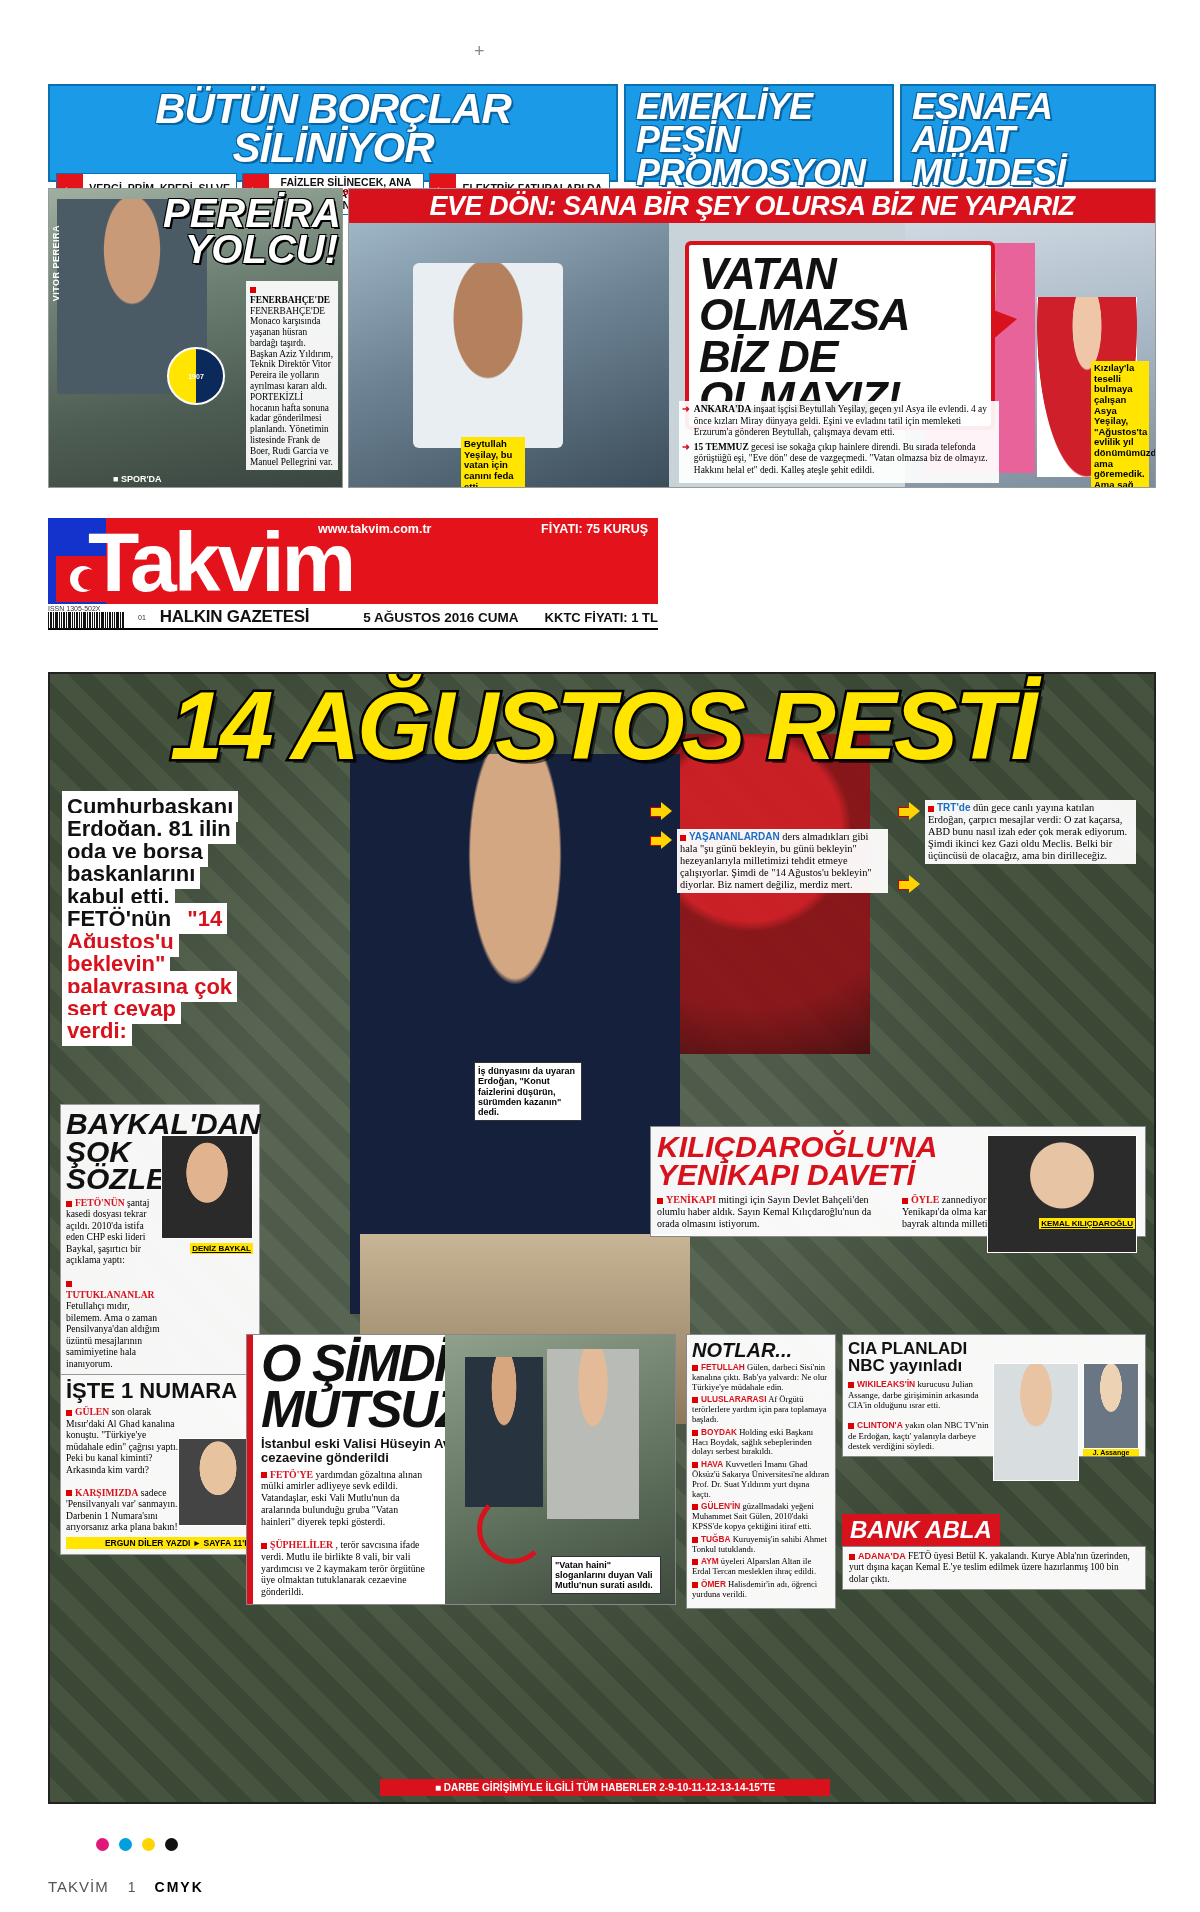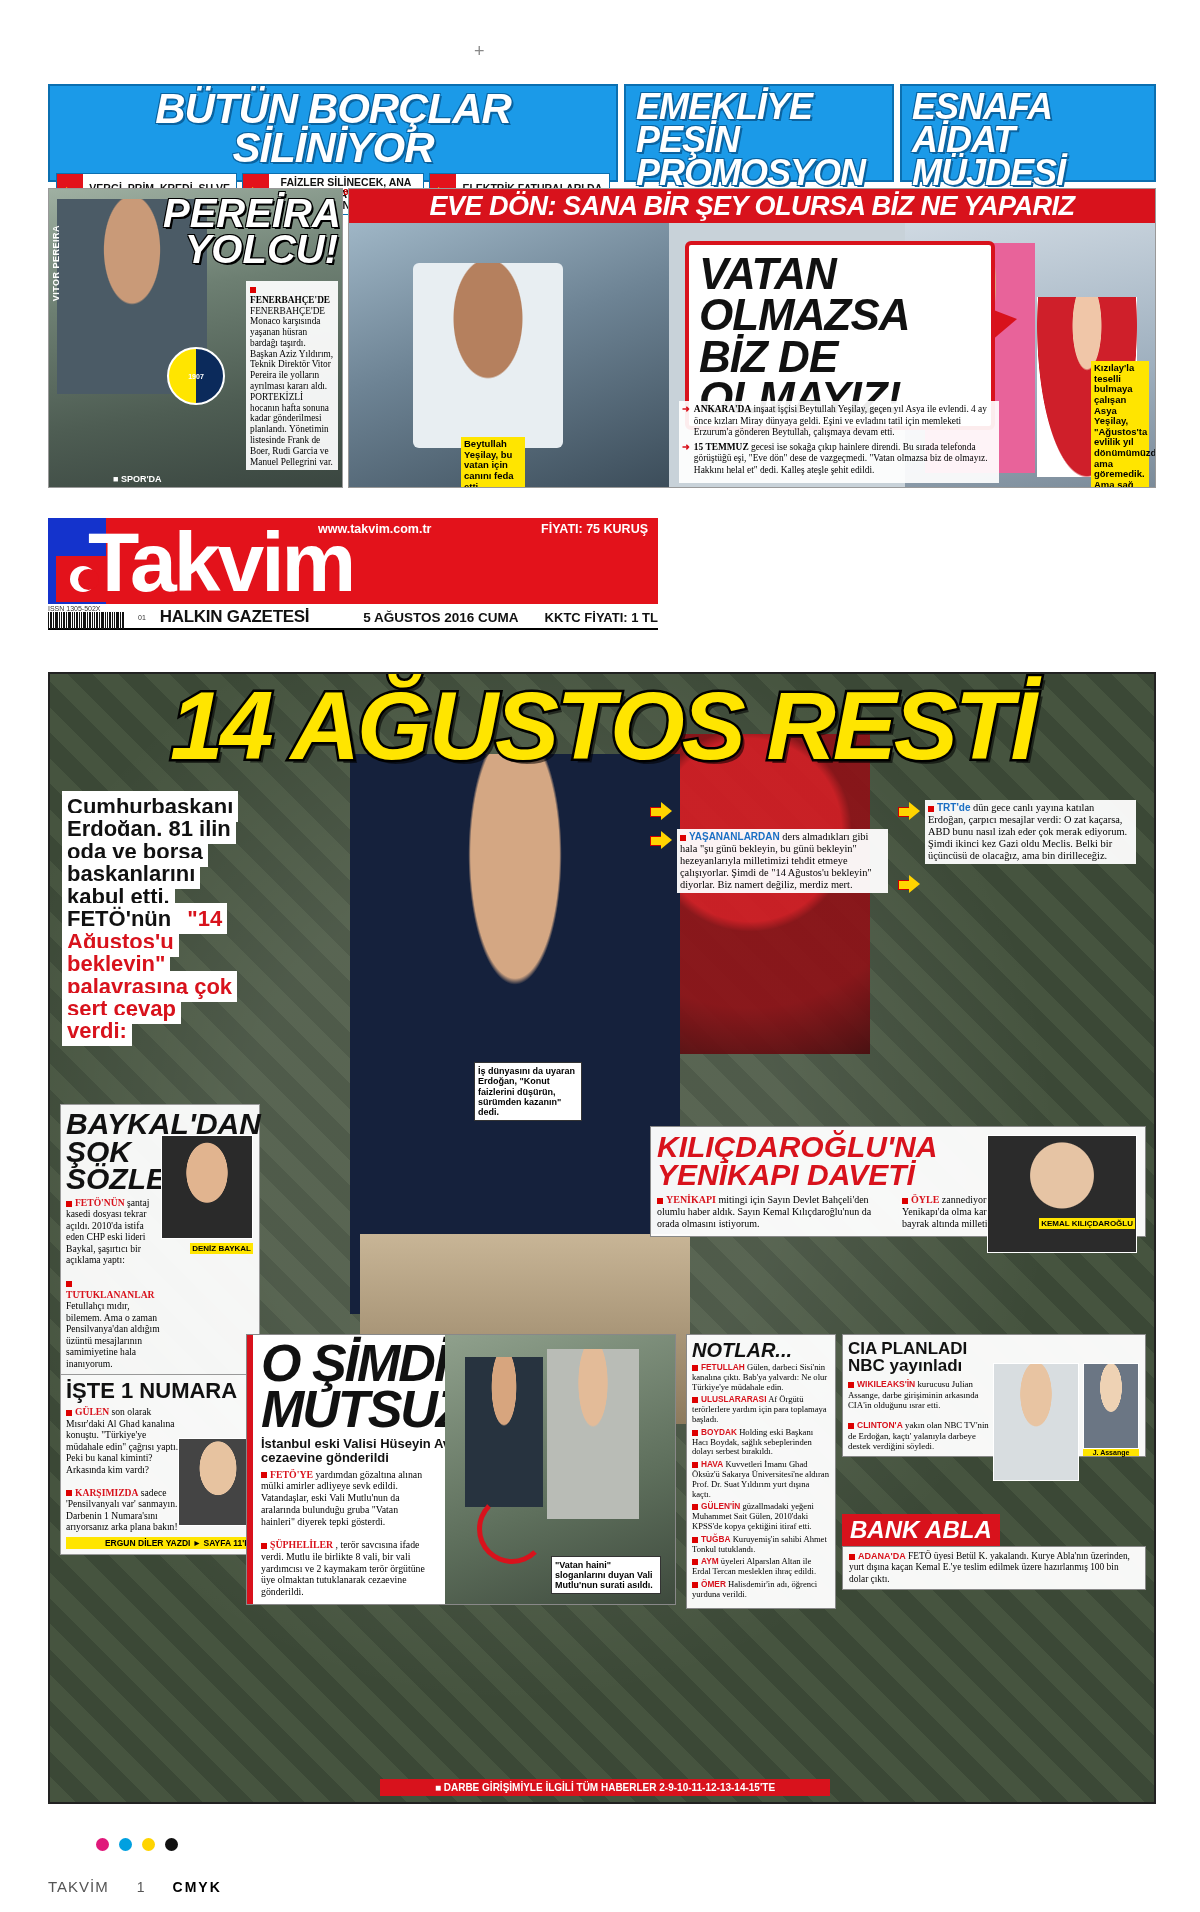--- a/index.html
+++ b/index.html
@@ -153,21 +153,21 @@
   .lead-white {
       background: #fff; color: #111; font-size: 22px; font-weight: 900; line-height: 1.02;
       padding: 3px 5px; display: inline; box-decoration-break: clone; -webkit-box-decoration-break: clone; }
   .lead-red { color: #d8121c; }
 
   .boxA { position: absolute; left: 10px; top: 430px; width: 200px; background: rgba(255,255,255,.95); border: 1px solid #999; padding: 5px; }
   .boxA h3 { font-size: 30px; font-weight: 900; font-style: italic; line-height: .92; color: #111; }
   .boxA .body { font-family: "Liberation Serif", serif; font-size: 9.6px; line-height: 1.2; color: #000; margin-top: 4px; }
   .boxA .thumb-baykal { position: absolute; right: 6px; top: 30px; width: 92px; height: 104px;
       background: radial-gradient(ellipse at 50% 36%, #e1b48f 0 32%, #2a2a2a 33% 100%); border: 1px solid #fff; }
-  .capyellow { background: #ffe500; font-size: 8px; font-weight: 800; color: #000; padding: 1px 2px; display: inline-block; }
+  .capyellow { background: #ffe500; font-size: 8px; font-weight: 800; color: #000; padding: 1px 2px; display: inline-block; text-decoration: underline; }
 
   .boxB { position: absolute; left: 10px; top: 700px; width: 205px; background: rgba(255,255,255,.96); border: 1px solid #999; padding: 5px; }
   .boxB h3 { font-size: 22px; font-weight: 900; color: #111; line-height: 1; }
   .boxB .body { font-family: "Liberation Serif", serif; font-size: 9.6px; line-height: 1.2; margin-top: 4px; }
   .boxB .face { position: absolute; right: 6px; bottom: 28px; width: 80px; height: 88px;
       background: radial-gradient(ellipse at 50% 34%, #e7c3a0 0 33%, #444 34% 100%); border: 1px solid #fff; }
   .boxB .byline { background: #ffe500; font-size: 8.5px; font-weight: 800; text-align: right; padding: 1px 3px; margin-top: 4px; }
 
   .bullets-right { position: absolute; left: 600px; top: 126px; width: 496px; display: flex; gap: 10px; }
   .bcol { width: 238px; }
@@ -221,21 +221,21 @@
   .bank .body { background: rgba(255,255,255,.96); font-family: "Liberation Serif", serif; font-size: 9.4px; line-height: 1.2; padding: 4px 6px; border: 1px solid #888; }
   .bank .kw { color: #d8121c; font-weight: 800; font-family: "Liberation Sans", sans-serif; font-size: 9px; }
 
   .podium-cap { position: absolute; left: 424px; top: 388px; width: 108px; background: #fff; border: 1px solid #333; font-size: 9px; font-weight: 700; padding: 3px; line-height: 1.14; }
 
   .footbar { position: absolute; left: 330px; bottom: 6px; width: 450px; background: #d8121c; color: #fff; font-size: 10px; font-weight: 800; text-align: center; padding: 3px; }
 
   
   .dots { position: absolute; left: 96px; top: 1838px; display: flex; gap: 10px; align-items: center; }
   .dots i { width: 13px; height: 13px; border-radius: 50%; display: block; }
-  .pagefoot { position: absolute; left: 48px; top: 1878px; display: flex; gap: 28px; align-items: center; }
+  .pagefoot { position: absolute; left: 48px; top: 1878px; display: flex; gap: 19px; align-items: center; }
   .pagefoot .nm { font-size: 15px; color: #555; letter-spacing: 1px; }
   .pagefoot .pg { font-size: 14px; color: #555; }
   .pagefoot .cmyk { font-size: 14px; font-weight: 700; letter-spacing: 2px; }
 </style>
 </head>
 <body>
 
 <div class="page">
 
   <span class="regmark" style="left:474px; top:42px;">+</span>

